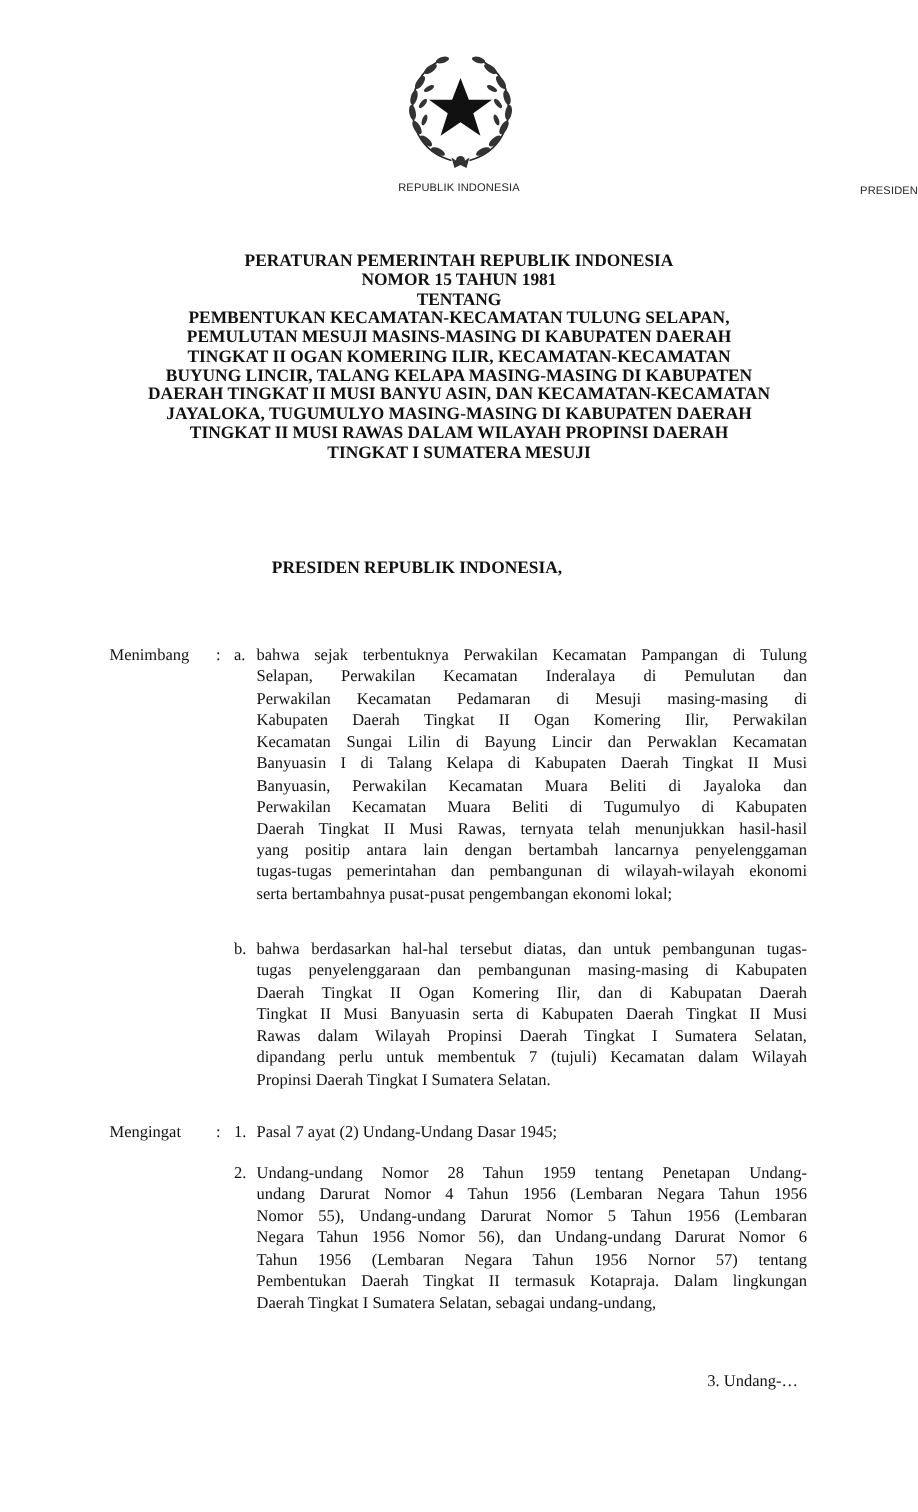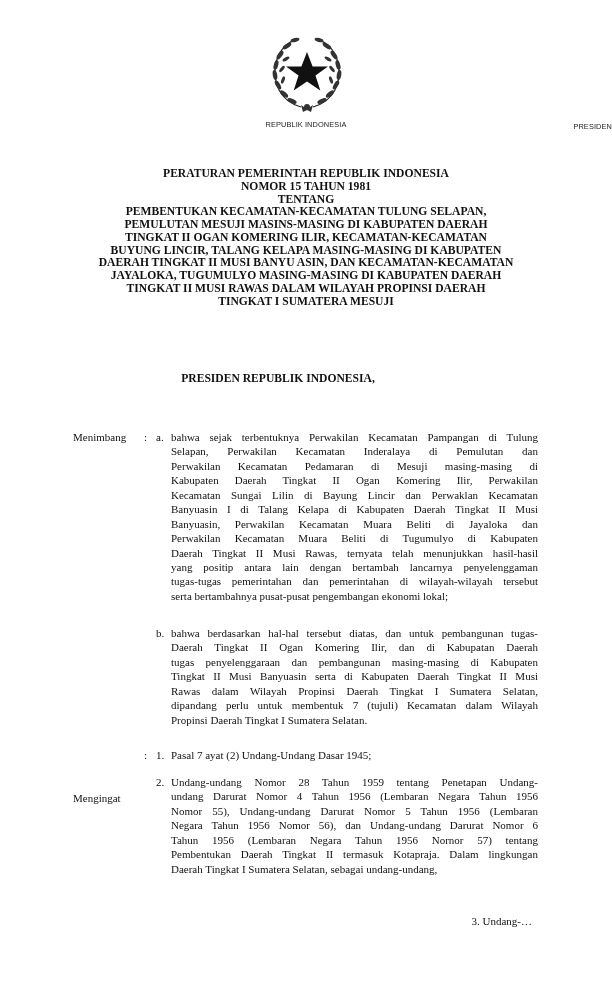--- a/index.html
+++ b/index.html
@@ -94,36 +94,36 @@
   <span class="ln">bahwa sejak terbentuknya Perwakilan Kecamatan Pampangan di Tulung</span>
   <span class="ln">Selapan, Perwakilan Kecamatan Inderalaya di Pemulutan dan</span>
   <span class="ln">Perwakilan Kecamatan Pedamaran di Mesuji masing-masing di</span>
   <span class="ln">Kabupaten Daerah Tingkat II Ogan Komering Ilir, Perwakilan</span>
   <span class="ln">Kecamatan Sungai Lilin di Bayung Lincir dan Perwaklan Kecamatan</span>
   <span class="ln">Banyuasin I di Talang Kelapa di Kabupaten Daerah Tingkat II Musi</span>
   <span class="ln">Banyuasin, Perwakilan Kecamatan Muara Beliti di Jayaloka dan</span>
   <span class="ln">Perwakilan Kecamatan Muara Beliti di Tugumulyo di Kabupaten</span>
   <span class="ln">Daerah Tingkat II Musi Rawas, ternyata telah menunjukkan hasil-hasil</span>
   <span class="ln">yang positip antara lain dengan bertambah lancarnya penyelenggaman</span>
-  <span class="ln">tugas-tugas pemerintahan dan pemerintahan di wilayah-wilayah tersebut</span>
+  <span class="ln">tugas-tugas pemerintahan dan pembangunan di wilayah-wilayah ekonomi</span>
   <span class="ln last">serta bertambahnya pusat-pusat pengembangan ekonomi lokal;</span>
 </div>
 
 <div class="marker" style="top:627px;">b.</div>
 <div class="para" style="top:626px;">
   <span class="ln">bahwa berdasarkan hal-hal tersebut diatas, dan untuk pembangunan tugas-</span>
+  <span class="ln">tugas penyelenggaraan dan pembangunan masing-masing di Kabupaten</span>
   <span class="ln">Daerah Tingkat II Ogan Komering Ilir, dan di Kabupatan Daerah</span>
-  <span class="ln">tugas penyelenggaraan dan pembangunan masing-masing di Kabupaten</span>
   <span class="ln">Tingkat II Musi Banyuasin serta di Kabupaten Daerah Tingkat II Musi</span>
   <span class="ln">Rawas dalam Wilayah Propinsi Daerah Tingkat I Sumatera Selatan,</span>
   <span class="ln">dipandang perlu untuk membentuk 7 (tujuli) Kecamatan dalam Wilayah</span>
   <span class="ln last">Propinsi Daerah Tingkat I Sumatera Selatan.</span>
 </div>
 
-<div class="section-label" style="top:749px;margin-top:43px;">Mengingat</div>
+<div class="section-label" style="top:749px;">Mengingat</div>
 <div class="colon" style="top:749px;">:</div>
 
 <div class="marker" style="top:749px;">1.</div>
 <div class="para" style="top:748px;">
   <span class="ln last">Pasal 7 ayat (2) Undang-Undang Dasar 1945;</span>
 </div>
 
 <div class="marker" style="top:776px;">2.</div>
 <div class="para" style="top:775px;">
   <span class="ln">Undang-undang  Nomor 28 Tahun 1959 tentang Penetapan Undang-</span>

